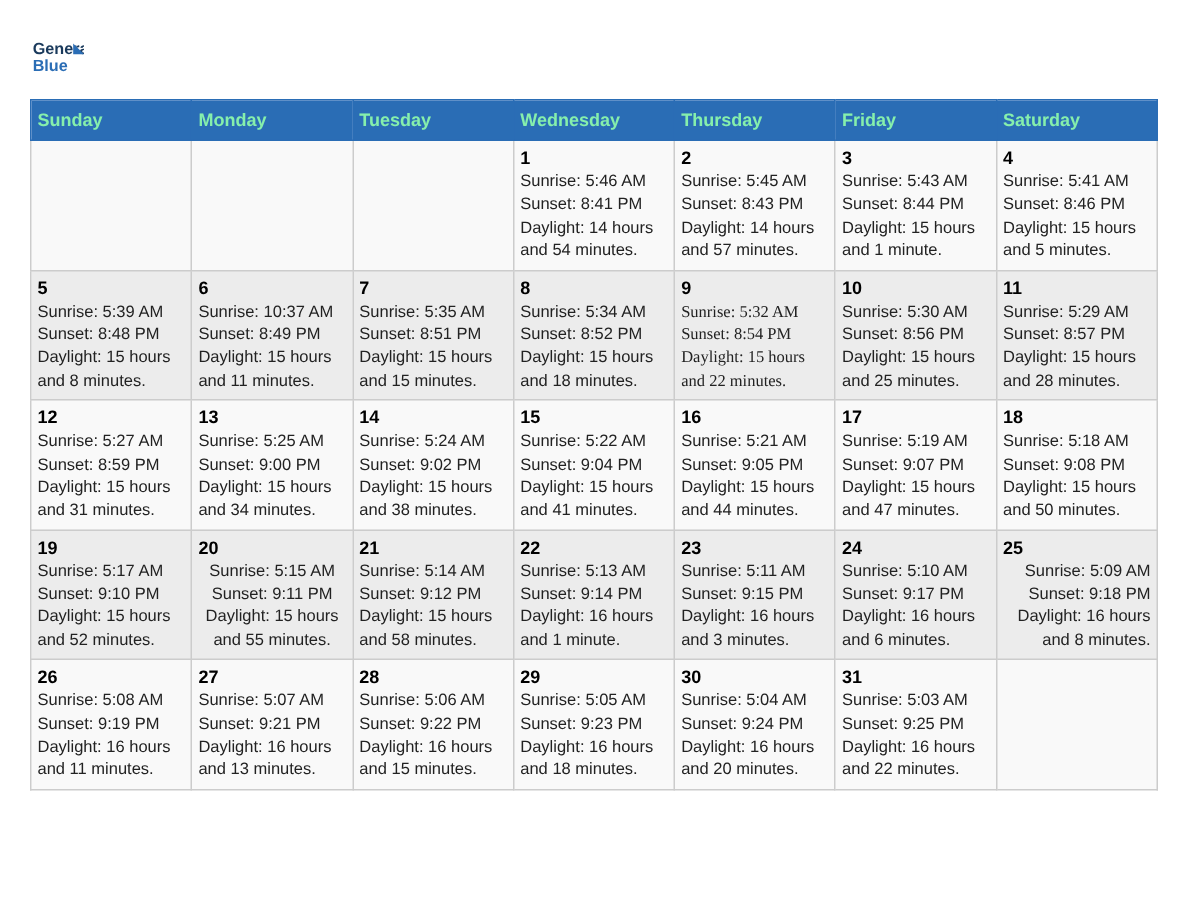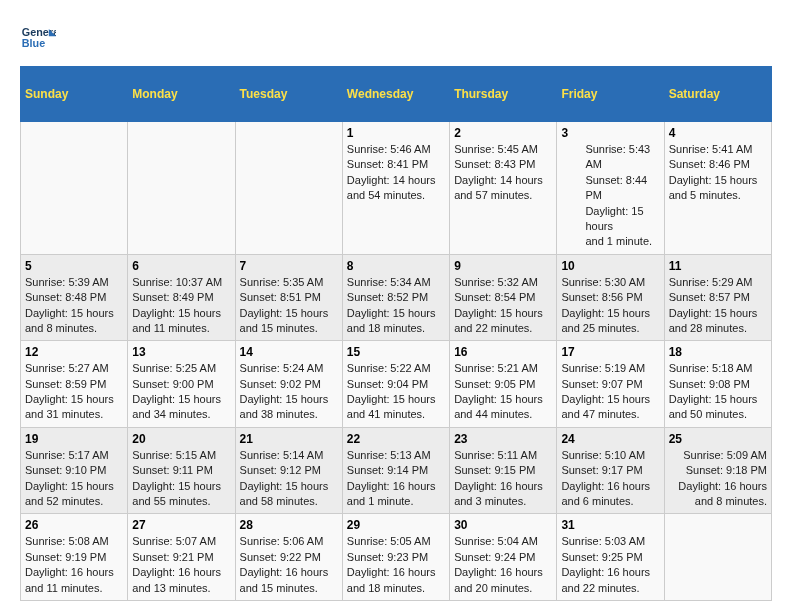--- a/index.html
+++ b/index.html
@@ -39,22 +39,22 @@
       color: #333;
       font-weight: 600;
     }
     table {
       width: 100%;
       border-collapse: collapse;
       font-size: 11px;
     }
     thead tr th {
       background-color: #2a6db5;
-      color: #fde047;
-      padding: 20px 4px;
+      color: #86efac;
+      padding: 6px 4px;
       text-align: left;
       font-size: 12px;
       font-weight: bold;
       border: 1px solid #2a6db5;
     }
     tbody tr td {
       border: 1px solid #ccc;
       vertical-align: top;
       padding: 4px;
       width: calc(100%/7);
@@ -121,21 +121,21 @@
         </td>
         <td>
           <span class="day-num">2</span>
           <div class="day-info" style="white-space: pre-line;">Sunrise: 5:45 AM
 Sunset: 8:43 PM
 Daylight: 14 hours
 and 57 minutes.</div>
         </td>
         <td>
           <span class="day-num">3</span>
-          <div class="day-info" style="white-space: pre-line; margin-left: 24px;">Sunrise: 5:43 AM
+          <div class="day-info" style="white-space: pre-line;">Sunrise: 5:43 AM
 Sunset: 8:44 PM
 Daylight: 15 hours
 and 1 minute.</div>
         </td>
         <td>
           <span class="day-num">4</span>
           <div class="day-info" style="white-space: pre-line;">Sunrise: 5:41 AM
 Sunset: 8:46 PM
 Daylight: 15 hours
 and 5 minutes.</div>
@@ -165,21 +165,21 @@
         </td>
         <td>
           <span class="day-num">8</span>
           <div class="day-info" style="white-space: pre-line;">Sunrise: 5:34 AM
 Sunset: 8:52 PM
 Daylight: 15 hours
 and 18 minutes.</div>
         </td>
         <td>
           <span class="day-num">9</span>
-          <div class="day-info" style="white-space: pre-line;">Sunrise: 5:32 AM
+          <div class="day-info" style="white-space: pre-line; font-family: Liberation Serif, serif;">Sunrise: 5:32 AM
 Sunset: 8:54 PM
 Daylight: 15 hours
 and 22 minutes.</div>
         </td>
         <td>
           <span class="day-num">10</span>
           <div class="day-info" style="white-space: pre-line;">Sunrise: 5:30 AM
 Sunset: 8:56 PM
 Daylight: 15 hours
 and 25 minutes.</div>
@@ -246,21 +246,21 @@
       <tr>
         <td>
           <span class="day-num">19</span>
           <div class="day-info" style="white-space: pre-line;">Sunrise: 5:17 AM
 Sunset: 9:10 PM
 Daylight: 15 hours
 and 52 minutes.</div>
         </td>
         <td>
           <span class="day-num">20</span>
-          <div class="day-info" style="white-space: pre-line;">Sunrise: 5:15 AM
+          <div class="day-info" style="white-space: pre-line; text-align: center;">Sunrise: 5:15 AM
 Sunset: 9:11 PM
 Daylight: 15 hours
 and 55 minutes.</div>
         </td>
         <td>
           <span class="day-num">21</span>
           <div class="day-info" style="white-space: pre-line;">Sunrise: 5:14 AM
 Sunset: 9:12 PM
 Daylight: 15 hours
 and 58 minutes.</div>

